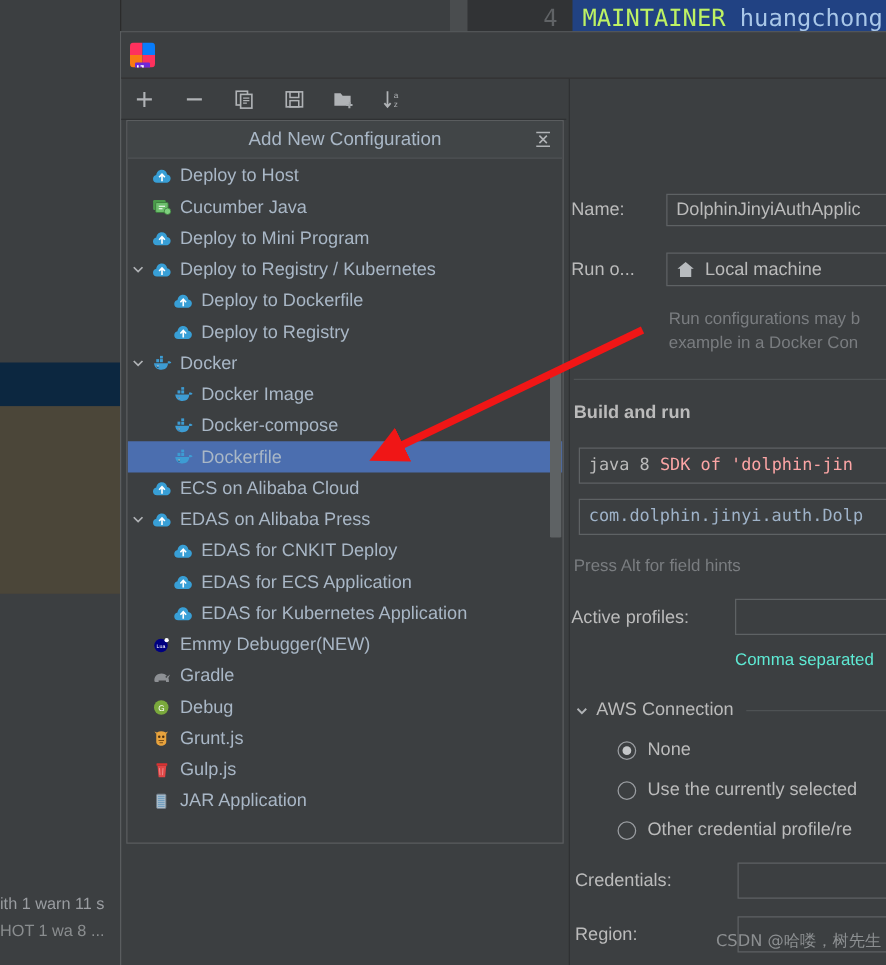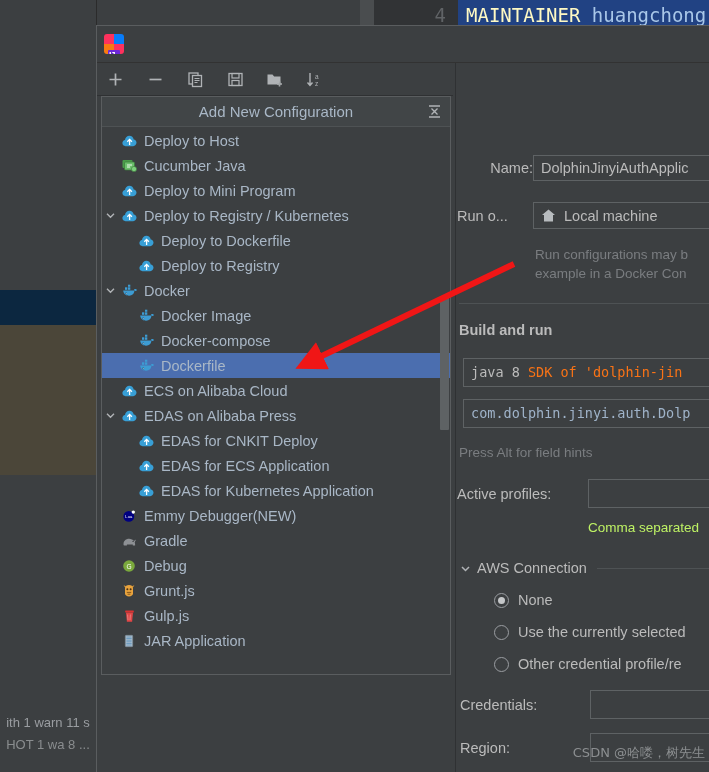--- a/index.html
+++ b/index.html
@@ -10,32 +10,32 @@
     -webkit-font-smoothing:antialiased;
   }
   
   #ide-background{position:absolute;inset:0;background:#3c3f41;}
   .editor-strip{position:absolute;left:360px;top:0;right:0;height:31px;background:#313335;}
   .editor-gutter{position:absolute;left:360px;top:0;width:14px;height:31px;background:#4a4d4f;}
   .editor-linenum{position:absolute;left:374px;top:0;width:84px;height:31px;color:#606366;
      font-family:"DejaVu Sans Mono",monospace;font-size:19px;line-height:31px;text-align:right;padding-right:12px;box-sizing:border-box;}
   .editor-code{position:absolute;left:458px;top:0;right:0;height:31px;background:#214283;
      font-family:"DejaVu Sans Mono",monospace;font-size:19px;line-height:31px;white-space:nowrap;overflow:hidden;padding-left:8px;box-sizing:border-box;}
-  .kw-maintainer{color:#fef9c3;}
+  .kw-maintainer{color:#bef264;}
   .kw-value{color:#a9c7e8;}
   .editor-belowline{position:absolute;left:360px;top:31px;right:0;height:3px;background:#3c3f41;}
 
   .navy-band{position:absolute;left:0;top:290px;width:96px;height:35px;background:#0c2740;}
   .olive-block{position:absolute;left:0;top:325px;width:96px;height:150px;background:#4b4639;}
   .left-vline{position:absolute;left:96px;top:0;width:1px;height:772px;background:#2b2b2b;}
   .bg-scroll-mark{position:absolute;width:6px;height:3px;background:#9a9da1;}
   .bg-scroll-blue{position:absolute;left:96px;top:478px;width:4px;height:24px;background:#3b5a8c;}
   .bg-sidebar-chunk{position:absolute;left:100px;top:96px;width:10px;height:34px;background:#55585a;}
 
-  .console-text{position:absolute;left:0;bottom:0;width:96px;height:60px;color:#9a9da1;font-size:13px;line-height:22px;overflow:hidden;white-space:nowrap;padding-left:0px;box-sizing:border-box;text-align:center;}
+  .console-text{position:absolute;left:0;bottom:0;width:96px;height:60px;color:#9a9da1;font-size:13px;line-height:22px;overflow:hidden;white-space:nowrap;padding-left:0px;box-sizing:border-box;}
   .console-l2{color:#8a8d8f;}
 
   
   #rdc-dialog{
     position:absolute;left:96px;top:25px;width:613px;height:747px;
     background:#3c3f41;border-top:1px solid #5a5d5f;border-left:1px solid #5a5d5f;
     box-sizing:border-box;
   }
   .dlg-titlebar{height:36px;display:flex;align-items:center;padding-left:7px;background:#3c3f41;border-bottom:1px solid #323232;}
   .ij-logo{width:20px;height:20px;position:relative;flex:0 0 auto;margin-right:12px;border-radius:3px;overflow:hidden;}
@@ -76,21 +76,21 @@
   .right-pane{position:absolute;left:360px;top:0;right:0;height:711px;overflow:hidden;}
   .field-row{display:flex;align-items:center;position:absolute;}
   .lbl{color:#bbbbbb;font-size:14.5px;white-space:nowrap;}
   .txt-input{
     background:#3c3f41;border:1px solid #5e6264;color:#bbbbbb;
     font-size:14.5px;height:26px;line-height:24px;box-sizing:border-box;padding:0 7px;white-space:nowrap;overflow:hidden;
   }
   .mono-input{font-family:"DejaVu Sans Mono",monospace;font-size:13.5px;}
   .combo{background:#3c3f41;border:1px solid #5e6264;color:#bbbbbb;font-size:14.5px;height:27px;display:flex;align-items:center;padding:0 7px;box-sizing:border-box;}
   .hint{color:#7a7d80;font-size:13.5px;line-height:19px;}
-  .hint2{color:#bef264;font-size:13.5px;}
+  .hint2{color:#5eead4;font-size:13.5px;}
   .section-title{color:#bbbbbb;font-size:14.5px;font-weight:bold;}
   .hr{height:1px;background:#4e5254;}
   .group-row{display:flex;align-items:center;color:#bbbbbb;font-size:14.5px;}
   .group-row .line{height:1px;background:#4e5254;flex:1;margin-left:10px;}
   .radio{width:15px;height:15px;border-radius:50%;border:1px solid #9a9da1;box-sizing:border-box;position:relative;flex:0 0 auto;}
   .radio.on::after{content:"";position:absolute;left:3px;top:3px;width:7px;height:7px;border-radius:50%;background:#c5c7c9;}
   .radio-row{display:flex;align-items:center;gap:9px;color:#bbbbbb;font-size:14.5px;white-space:nowrap;position:absolute;}
   .chev{width:13px;height:13px;flex:0 0 auto;margin-right:5px;}
 
   
@@ -493,21 +493,21 @@
           <div class="tree-thumb"></div>
         </div>
       </div>
     </div>
 
     <div class="splitter"></div>
 
     <div class="right-pane">
 
       <div class="field-row" style="left:0px;top:92px;">
-        <span class="lbl" style="width:76px;display:inline-block;text-align:right;">Name:</span>
+        <span class="lbl" style="width:76px;display:inline-block;">Name:</span>
         <span class="txt-input" style="width:280px;">DolphinJinyiAuthApplic</span>
       </div>
 
       <div class="field-row" style="left:0px;top:139px;">
         <span class="lbl" style="width:76px;display:inline-block;">Run o...</span>
         <span class="combo" style="width:280px;">
           <span style="margin-right:8px;display:inline-flex;">
             <svg width="15" height="15" viewBox="0 0 15 15">
                 <path d="M7.5 1.5L14 7h-2v6.5H3V7H1z" fill="#b7bbbe"></path>
               </svg>
@@ -520,21 +520,21 @@
         <div>Run configurations may b</div>
         <div>example in a Docker Con</div>
       </div>
 
       <div class="hr" style="position:absolute;left:2px;top:240px;width:350px;"></div>
 
       <div class="section-title" style="position:absolute;left:2px;top:259px;">Build and run</div>
 
       <div class="txt-input mono-input" style="position:absolute;left:6px;top:295px;width:330px;height:29px;line-height:27px;">
         <span>java 8</span>
-        <span style="color:#f97316;">SDK of 'dolphin-jin</span>
+        <span style="color:#fca5a5;">SDK of 'dolphin-jin</span>
       </div>
 
       <div class="txt-input mono-input" style="position:absolute;left:6px;top:336px;width:330px;height:29px;line-height:27px;color:#9fb3c9;">com.dolphin.jinyi.auth.Dolp</div>
 
       <div class="hint" style="position:absolute;left:2px;top:380px;">Press Alt for field hints</div>
 
       <div class="field-row" style="left:0px;top:416px;">
         <span class="lbl" style="width:131px;display:inline-block;">Active profiles:</span>
         <span class="txt-input" style="width:225px;height:29px;"></span>
       </div>

